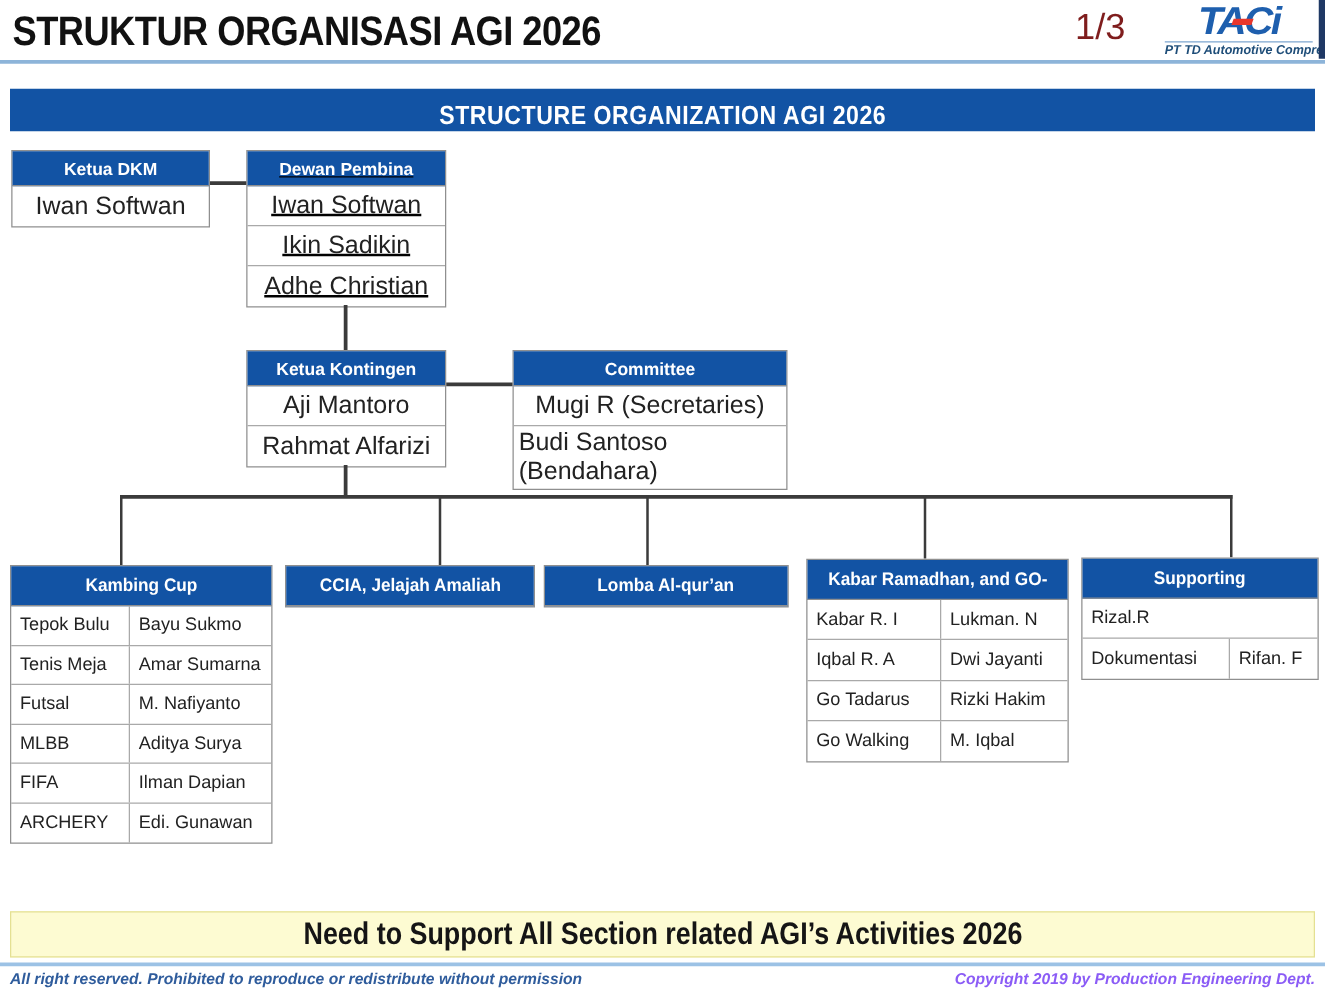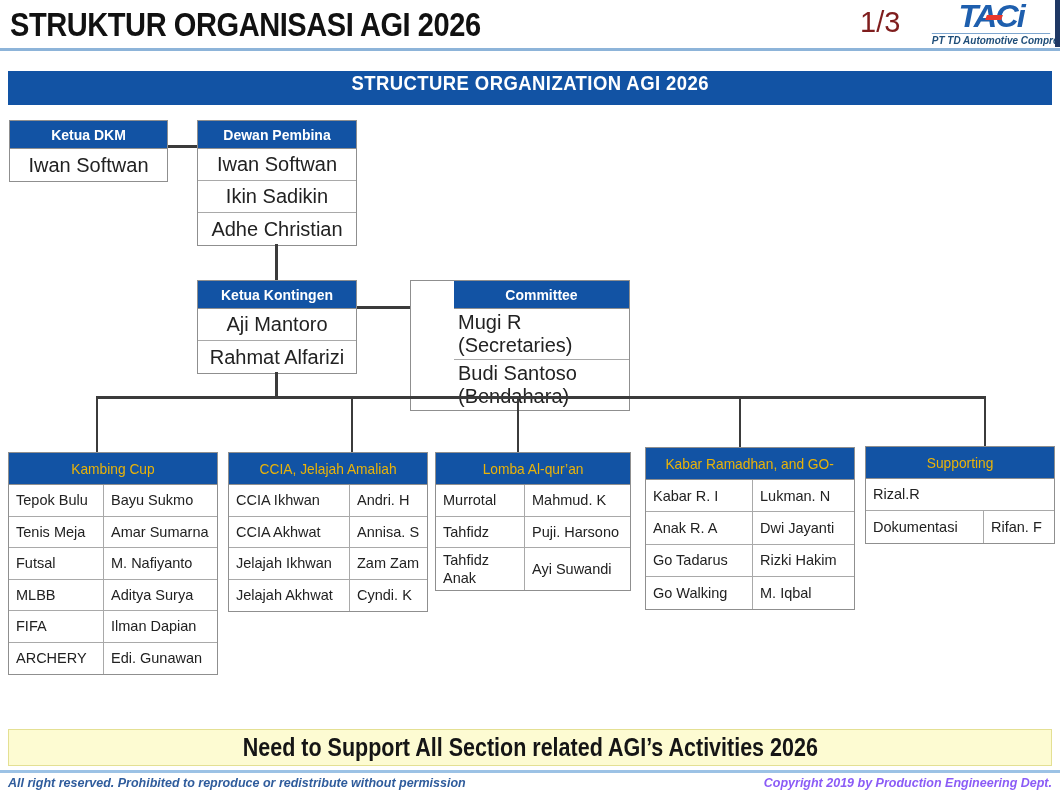--- a/index.html
+++ b/index.html
@@ -30,21 +30,21 @@
     display:block;font-size:10.3px;font-weight:bold;font-style:italic;color:#1F4E79;
     border-top:1.5px solid #7EA6CF;padding-top:1px;margin-top:1px;white-space:nowrap;
     transform:scaleX(0.97);transform-origin:center;
   }
   .header-rule{position:absolute;left:0;top:48px;width:1060px;height:3px;background:#8DB4D9;}
   .header-corner{position:absolute;right:0;top:0;width:5px;height:47px;background:#1F3864;}
 
   
   .main-banner{
     position:absolute;left:8px;top:71px;width:1044px;height:34px;background:#1253A4;
-    display:flex;align-items:flex-start;justify-content:center;
+    display:flex;align-items:flex-end;justify-content:center;
   }
   .main-banner span{
     color:#fff;font-size:21px;font-weight:bold;white-space:nowrap;
     display:inline-block;transform:scaleX(0.88);letter-spacing:0.5px;
   }
 
   
   .orgbox{position:absolute;border:1px solid #8f8f8f;background:#fff;box-sizing:border-box;}
   .orgbox .bhead{
     background:#1253A4;color:#fff;font-weight:bold;font-size:14px;
@@ -56,21 +56,21 @@
   }
   .orgbox .trow:last-child{border-bottom:none;}
   .orgbox .tcell{
     flex:1;display:flex;align-items:center;justify-content:center;
     font-size:20px;color:#222;box-sizing:border-box;padding:2px 4px;
   }
 
   
   .sec{position:absolute;border:1px solid #8f8f8f;background:#fff;box-sizing:border-box;}
   .sec .bhead{
-    background:#1253A4;color:#eab308;font-weight:normal;font-size:14.5px;
+    background:#1253A4;color:#ffffff;font-weight:bold;font-size:14.5px;
     height:31px;display:flex;align-items:center;justify-content:center;
     border-bottom:1px solid #8f8f8f;white-space:nowrap;
   }
   .sec .bhead span{display:inline-block;transform:scaleX(0.95);}
   .sec .trow{
     min-height:var(--rh,31.5px);display:flex;border-bottom:1px solid #a9a9a9;box-sizing:border-box;
   }
   .sec .trow:last-child{border-bottom:none;}
   .sec .tcell{
     display:flex;align-items:center;font-size:14.5px;color:#222;
@@ -122,21 +122,21 @@
   </div>
 
   <div class="orgbox" style="left:9px;top:120px;width:159px;">
     <div class="bhead">Ketua DKM</div>
     <div>
         <div class="trow">
           <div class="tcell c0">Iwan Softwan</div>
         </div>
       </div>
   </div>
-  <div class="orgbox" style="left:197px;top:120px;width:160px;">
+  <div class="orgbox" style="left:197px;top:120px;width:160px;text-decoration:underline;">
     <div class="bhead">Dewan Pembina</div>
     <div>
         <div class="trow">
           <div class="tcell c0">Iwan Softwan</div>
         </div>
         <div class="trow">
           <div class="tcell c0">Ikin Sadikin</div>
         </div>
         <div class="trow">
           <div class="tcell c0">Adhe Christian</div>
@@ -150,21 +150,21 @@
     <div class="bhead">Ketua Kontingen</div>
     <div>
         <div class="trow">
           <div class="tcell c0">Aji Mantoro</div>
         </div>
         <div class="trow">
           <div class="tcell c0">Rahmat Alfarizi</div>
         </div>
       </div>
   </div>
-  <div class="orgbox" style="left:410px;top:280px;width:220px;padding-left:43px;">
+  <div class="orgbox" style="left:410px;top:280px;width:220px;">
     <div class="bhead">Committee</div>
     <div>
         <div class="trow">
           <div class="tcell c0">Mugi R (Secretaries)</div>
         </div>
         <div class="trow">
           <div class="tcell c0">Budi Santoso (Bendahara)</div>
         </div>
       </div>
   </div>
@@ -206,69 +206,37 @@
         <div class="trow">
           <div class="tcell c0">ARCHERY</div>
           <div class="tcell c1">Edi. Gunawan</div>
         </div>
       </div>
   </div>
   <div class="sec" style="left:228px;top:452px;width:200px;--c1:121px;">
     <div class="bhead">
         <span>CCIA, Jelajah Amaliah</span>
       </div>
-    <div>
-        <div class="trow">
-          <div class="tcell c0">CCIA Ikhwan</div>
-          <div class="tcell c1">Andri. H</div>
-        </div>
-        <div class="trow">
-          <div class="tcell c0">CCIA Akhwat</div>
-          <div class="tcell c1">Annisa. S</div>
-        </div>
-        <div class="trow">
-          <div class="tcell c0">Jelajah Ikhwan</div>
-          <div class="tcell c1">Zam Zam</div>
-        </div>
-        <div class="trow">
-          <div class="tcell c0">Jelajah Akhwat</div>
-          <div class="tcell c1">Cyndi. K</div>
-        </div>
-      </div>
   </div>
   <div class="sec" style="left:435px;top:452px;width:196px;--c1:89px;--rh:31.5px;">
     <div class="bhead">
         <span>Lomba Al-qur’an</span>
-      </div>
-    <div>
-        <div class="trow">
-          <div class="tcell c0">Murrotal</div>
-          <div class="tcell c1">Mahmud. K</div>
-        </div>
-        <div class="trow">
-          <div class="tcell c0">Tahfidz</div>
-          <div class="tcell c1">Puji. Harsono</div>
-        </div>
-        <div class="trow">
-          <div class="tcell c0">Tahfidz Anak</div>
-          <div class="tcell c1">Ayi Suwandi</div>
-        </div>
       </div>
   </div>
   <div class="sec" style="left:645px;top:447px;width:210px;--c1:107px;--rh:32.3px;">
     <div class="bhead">
         <span>Kabar Ramadhan, and GO-</span>
       </div>
     <div>
         <div class="trow">
           <div class="tcell c0">Kabar R. I</div>
           <div class="tcell c1">Lukman. N</div>
         </div>
         <div class="trow">
-          <div class="tcell c0">Anak R. A</div>
+          <div class="tcell c0">Iqbal R. A</div>
           <div class="tcell c1">Dwi Jayanti</div>
         </div>
         <div class="trow">
           <div class="tcell c0">Go Tadarus</div>
           <div class="tcell c1">Rizki Hakim</div>
         </div>
         <div class="trow">
           <div class="tcell c0">Go Walking</div>
           <div class="tcell c1">M. Iqbal</div>
         </div>

